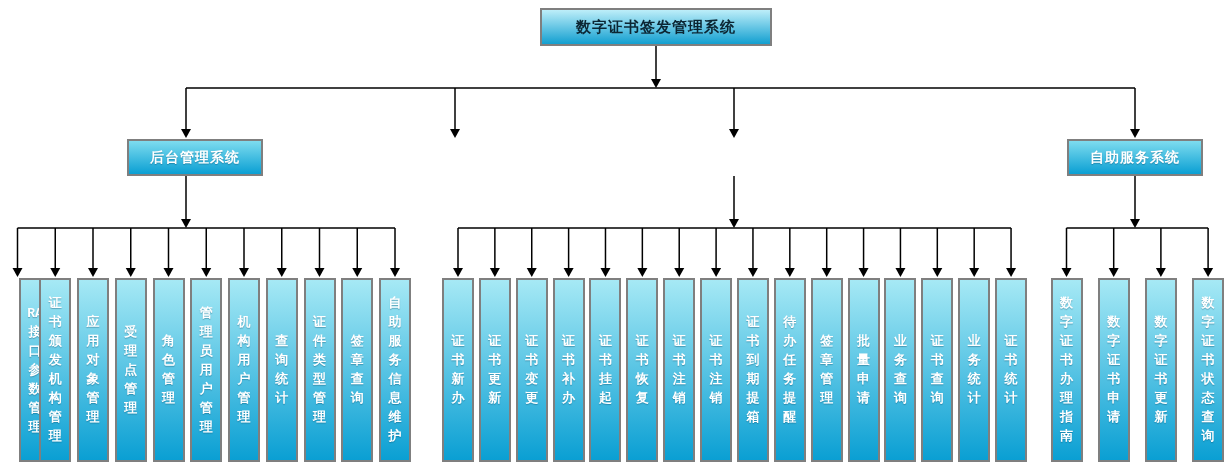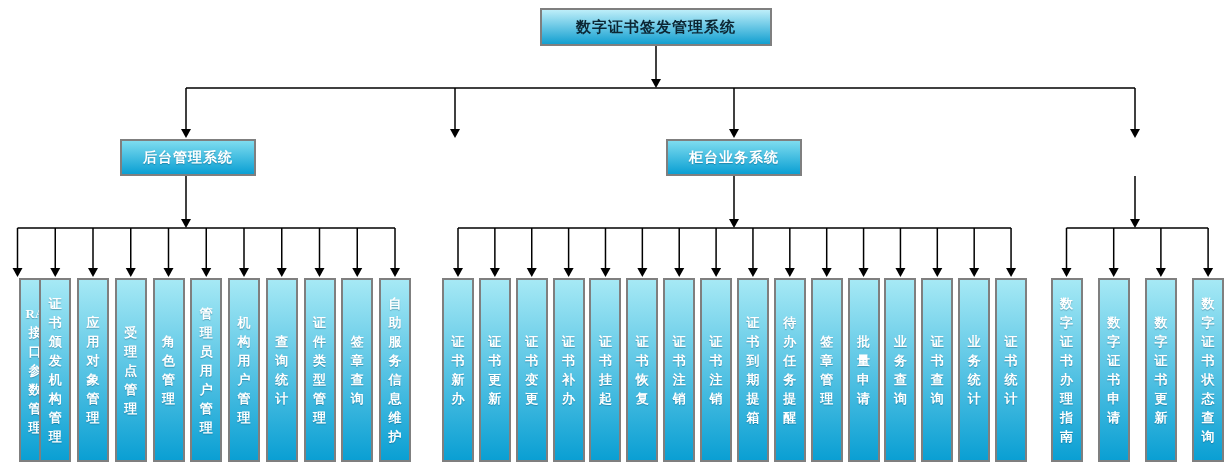--- a/index.html
+++ b/index.html
@@ -1,20 +1,20 @@
 <!DOCTYPE html>
 <html style="--root-top: #bdeef9; --root-bottom: #129fd0; --branch-top: #7edcef; --branch-bottom: #0a9fd3; --leaf-top: #a6e9f5; --leaf-bottom: #0a9fd3; --border: #7f7f7f; --root-text: #0c2633; --text: #ffffff;"><head>
 <meta charset="utf-8">
 <style>
   html,body{margin:0;padding:0;background:#ffffff;}
   #canvas{
     position:relative;
     width:1230px;height:468px;
     background:#ffffff;
-    font-family:Liberation Serif, serif;
+    font-family:Liberation Mono, monospace;
     overflow:hidden;
   }
   #connectors{
     position:absolute;left:0;top:0;width:1230px;height:468px;
     pointer-events:none;
   }
   .node{
     position:absolute;
     box-sizing:border-box;
     border:2px solid var(--border,#7f7f7f);
@@ -131,25 +131,25 @@
       <line x1="1160.9" y1="228" x2="1160.9" y2="270" stroke="#000000" stroke-width="1.5"></line>
       <polygon points="1155.9,268 1165.9,268 1160.9,277" fill="#000000"></polygon>
       <line x1="1208.1" y1="228" x2="1208.1" y2="270" stroke="#000000" stroke-width="1.5"></line>
       <polygon points="1203.1,268 1213.1,268 1208.1,277" fill="#000000"></polygon>
     </svg>
 
   <div class="node root-box">
     <span>数字证书签发管理系统</span>
   </div>
 
-  <div class="node branch" style="left:120px">
+  <div class="node branch" style="left:127px">
     <span>后台管理系统</span>
   </div>
-  <div class="node branch" style="left:666px">
-    <span>柜台业务系统</span>
+  <div class="node branch" style="left:1067px">
+    <span>自助服务系统</span>
   </div>
 <div class="node leaf" style="left: 19px;">
       <div class="leaf-label">
         <div>RA</div>
         <div>接</div>
         <div>口</div>
         <div>参</div>
         <div>数</div>
         <div>管</div>
         <div>理</div>

